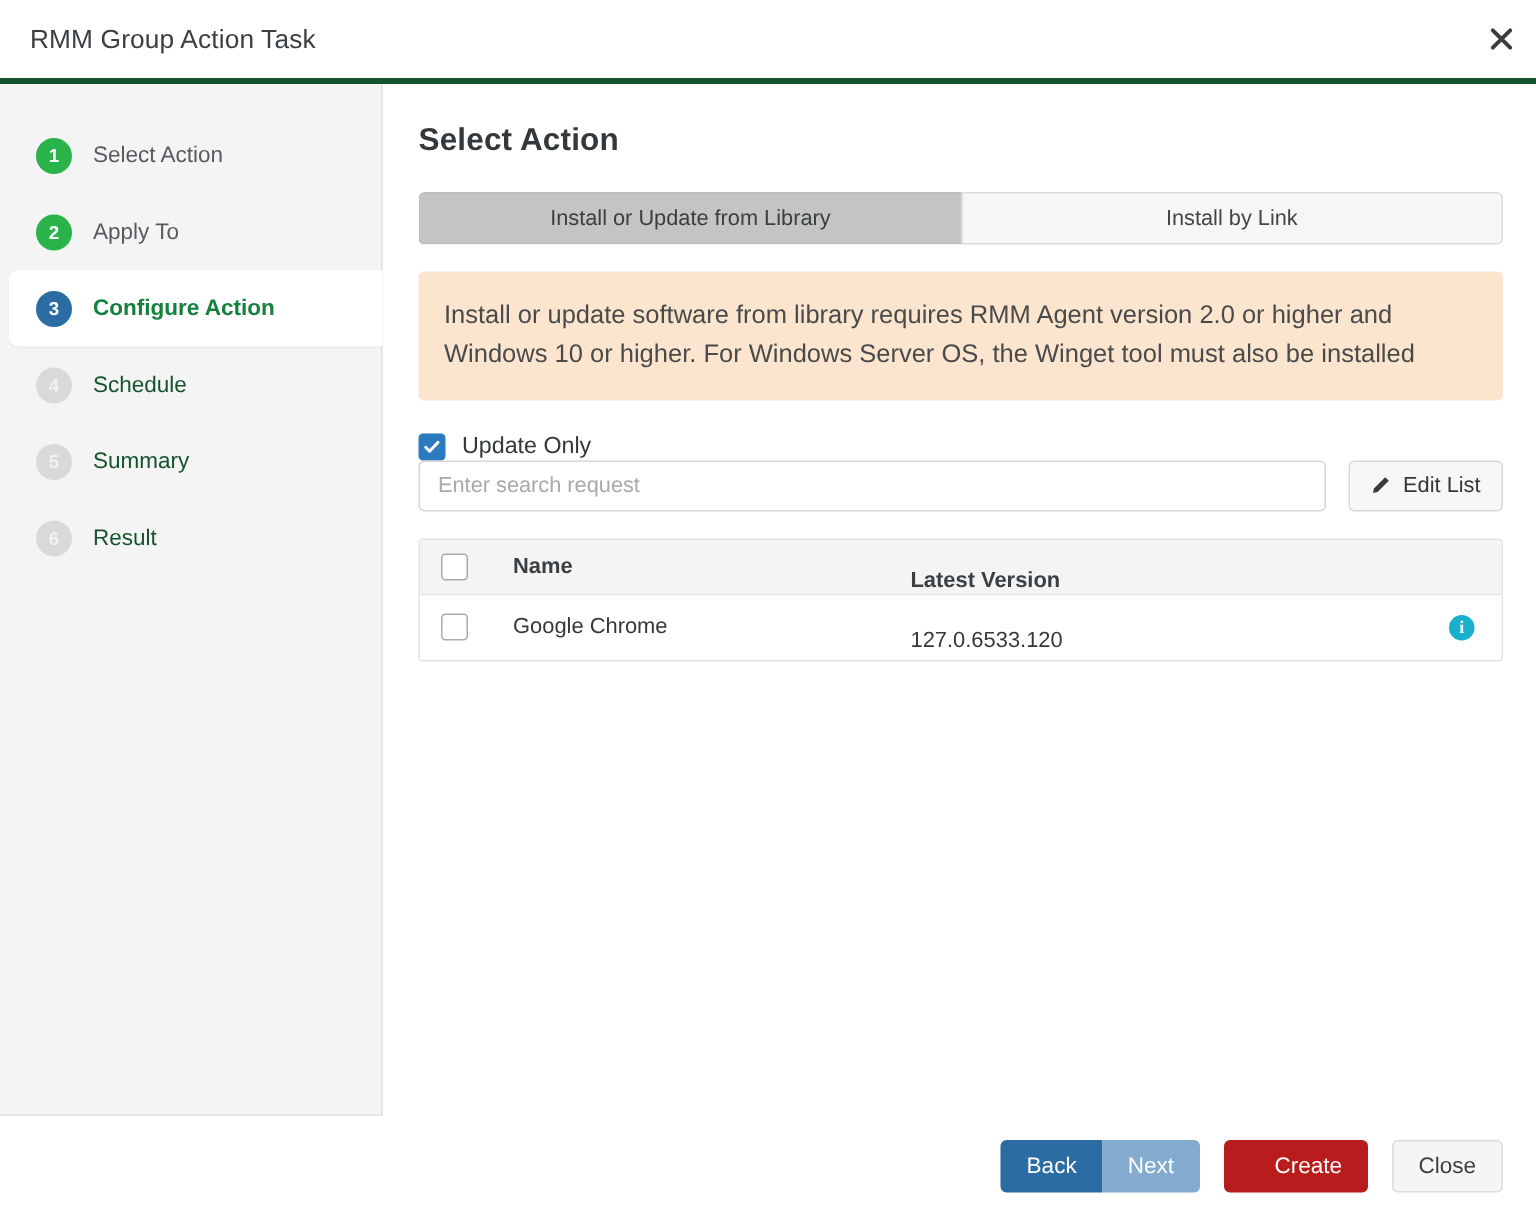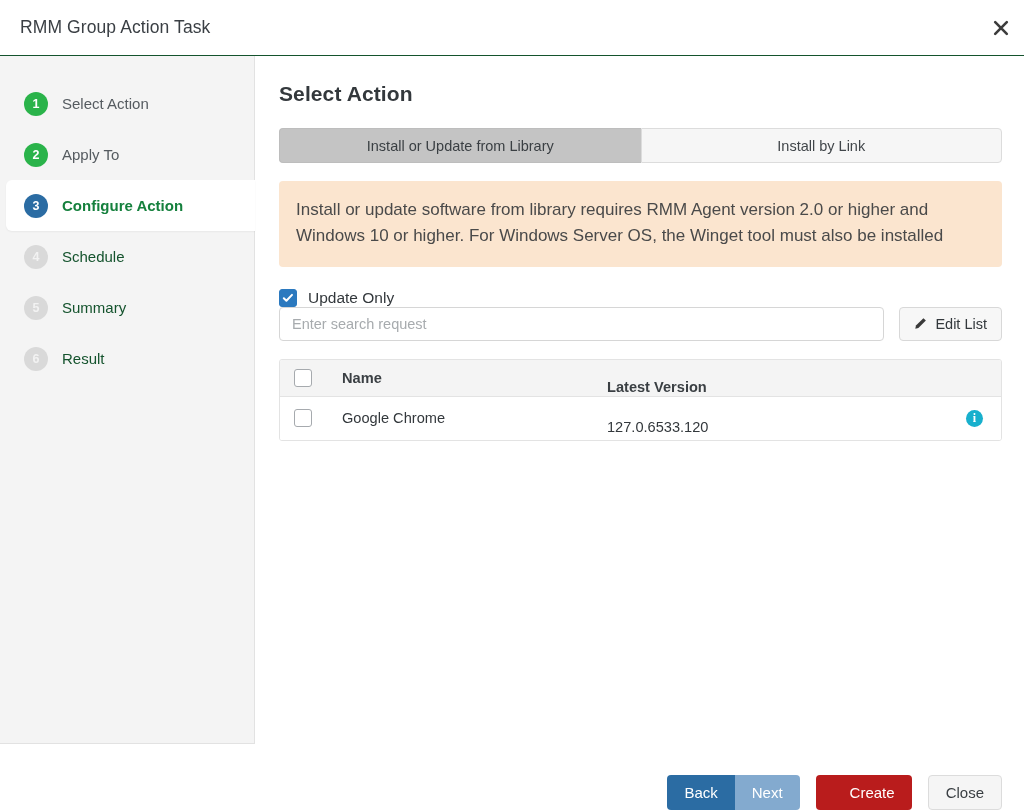--- a/index.html
+++ b/index.html
@@ -18,21 +18,21 @@
     height: 810px;
     background: #ffffff;
     display: flex;
     flex-direction: column;
   }
 
   
   .modal-header {
     height: 56px;
     flex: 0 0 56px;
-    border-bottom: 1px solid #14532d;
+    border-bottom: 4px solid #14532d;
     display: flex;
     align-items: center;
     padding: 0 6px 0 20px;
     background: #ffffff;
   }
   .modal-title {
     font-size: 17.5px;
     color: #3a3f44;
     font-weight: normal;
     letter-spacing: .1px;
@@ -267,21 +267,21 @@
     cursor: pointer;
     line-height: 1;
   }
 
   
   .modal-footer {
     flex: 0 0 66px;
     height: 66px;
     background: #ffffff;
     display: flex;
-    align-items: flex-end;
+    align-items: center;
     justify-content: flex-end;
     padding: 0 22px;
     gap: 16px;
   }
   .btn {
     height: 35px;
     padding: 0 17px;
     font-size: 15px;
     border: none;
     border-radius: 4px;

